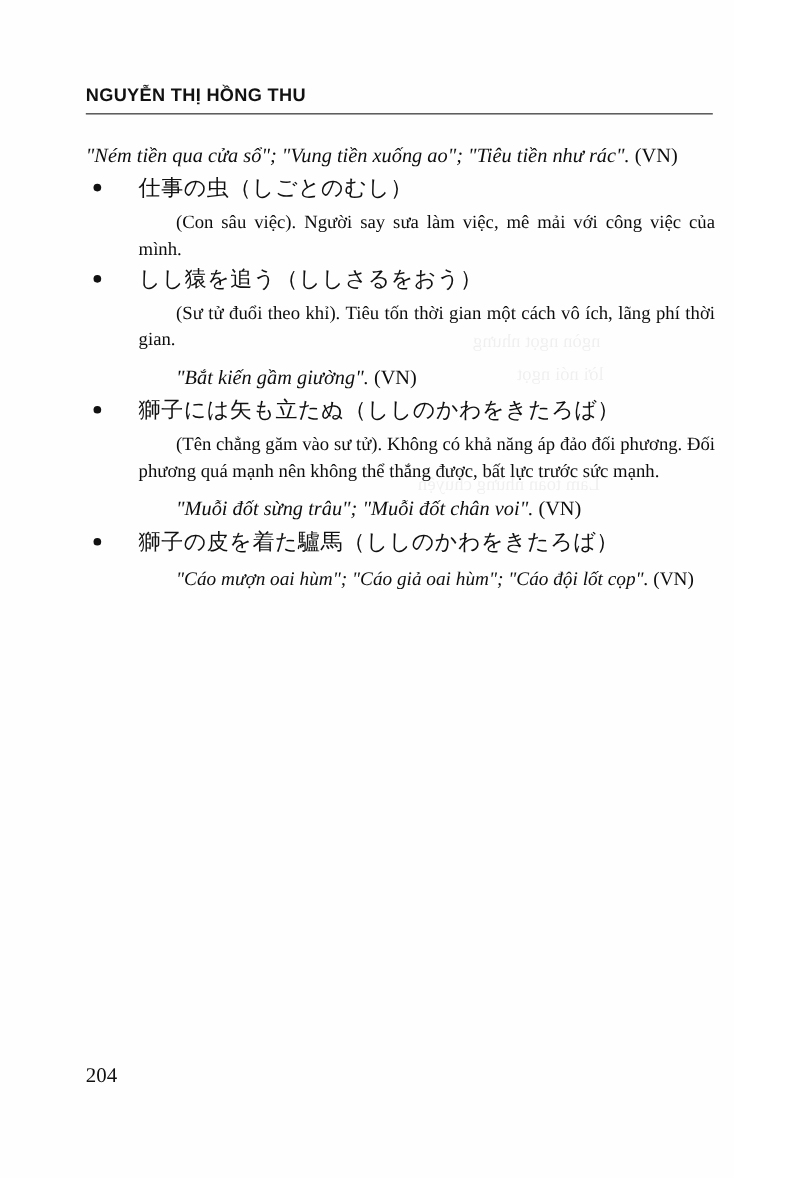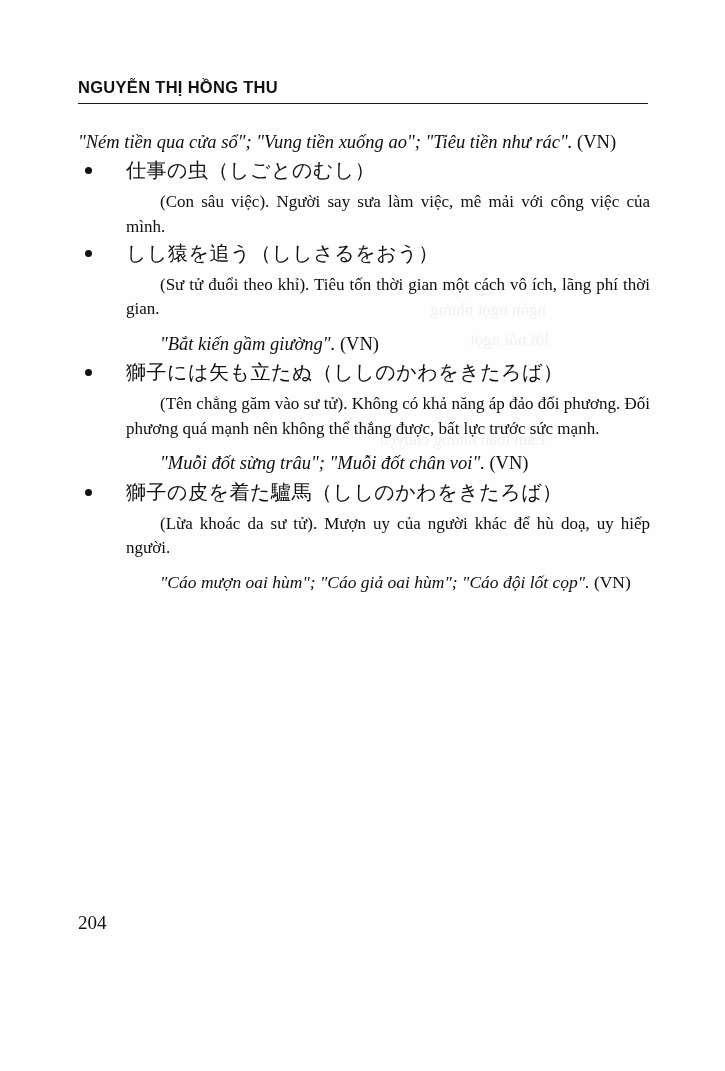--- a/index.html
+++ b/index.html
@@ -84,21 +84,21 @@
   .jp {
     font-family: "DejaVu Sans", sans-serif;
     font-size: 20px;
     line-height: 1.3;
     letter-spacing: 0.5px;
     color: #111;
   }
   .page-number {
     position: absolute;
     left: 78px;
-    top: 912px;
+    top: 968px;
     font-size: 19px;
     font-family: "Liberation Serif", serif;
     color: #111;
   }
   .ghost {
     position: absolute;
     opacity: 0.055;
     font-family: "Liberation Serif", serif;
     font-size: 17px;
     color: #000;
@@ -141,21 +141,20 @@
     <div class="entry">
       <span class="bullet"></span>
       <div class="jp">獅子には矢も立たぬ（ししのかわをきたろば）</div>
       <p class="gloss">(Tên chẳng găm vào sư tử). Không có khả năng áp đảo đối phương. Đối phương quá mạnh nên không thể thắng được, bất lực trước sức mạnh.</p>
       <p class="quote-line"><span>"Muỗi đốt sừng trâu"; "Muỗi đốt chân voi".</span> <span class="vn">(VN)</span></p>
     </div>
 
     <div class="entry">
       <span class="bullet"></span>
       <div class="jp">獅子の皮を着た驢馬（ししのかわをきたろば）</div>
-      <p class="gloss">(Lừa khoác da sư tử). Mượn uy của người khác để hù doạ, uy hiếp người.</p>
       <p class="quote-line" style="font-size:17.5px;"><span>"Cáo mượn oai hùm"; "Cáo giả oai hùm"; "Cáo đội lốt cọp".</span> <span class="vn">(VN)</span></p>
     </div>
 
 
   </div>
 
   <div class="page-number">204</div>
 
 </div>
 

